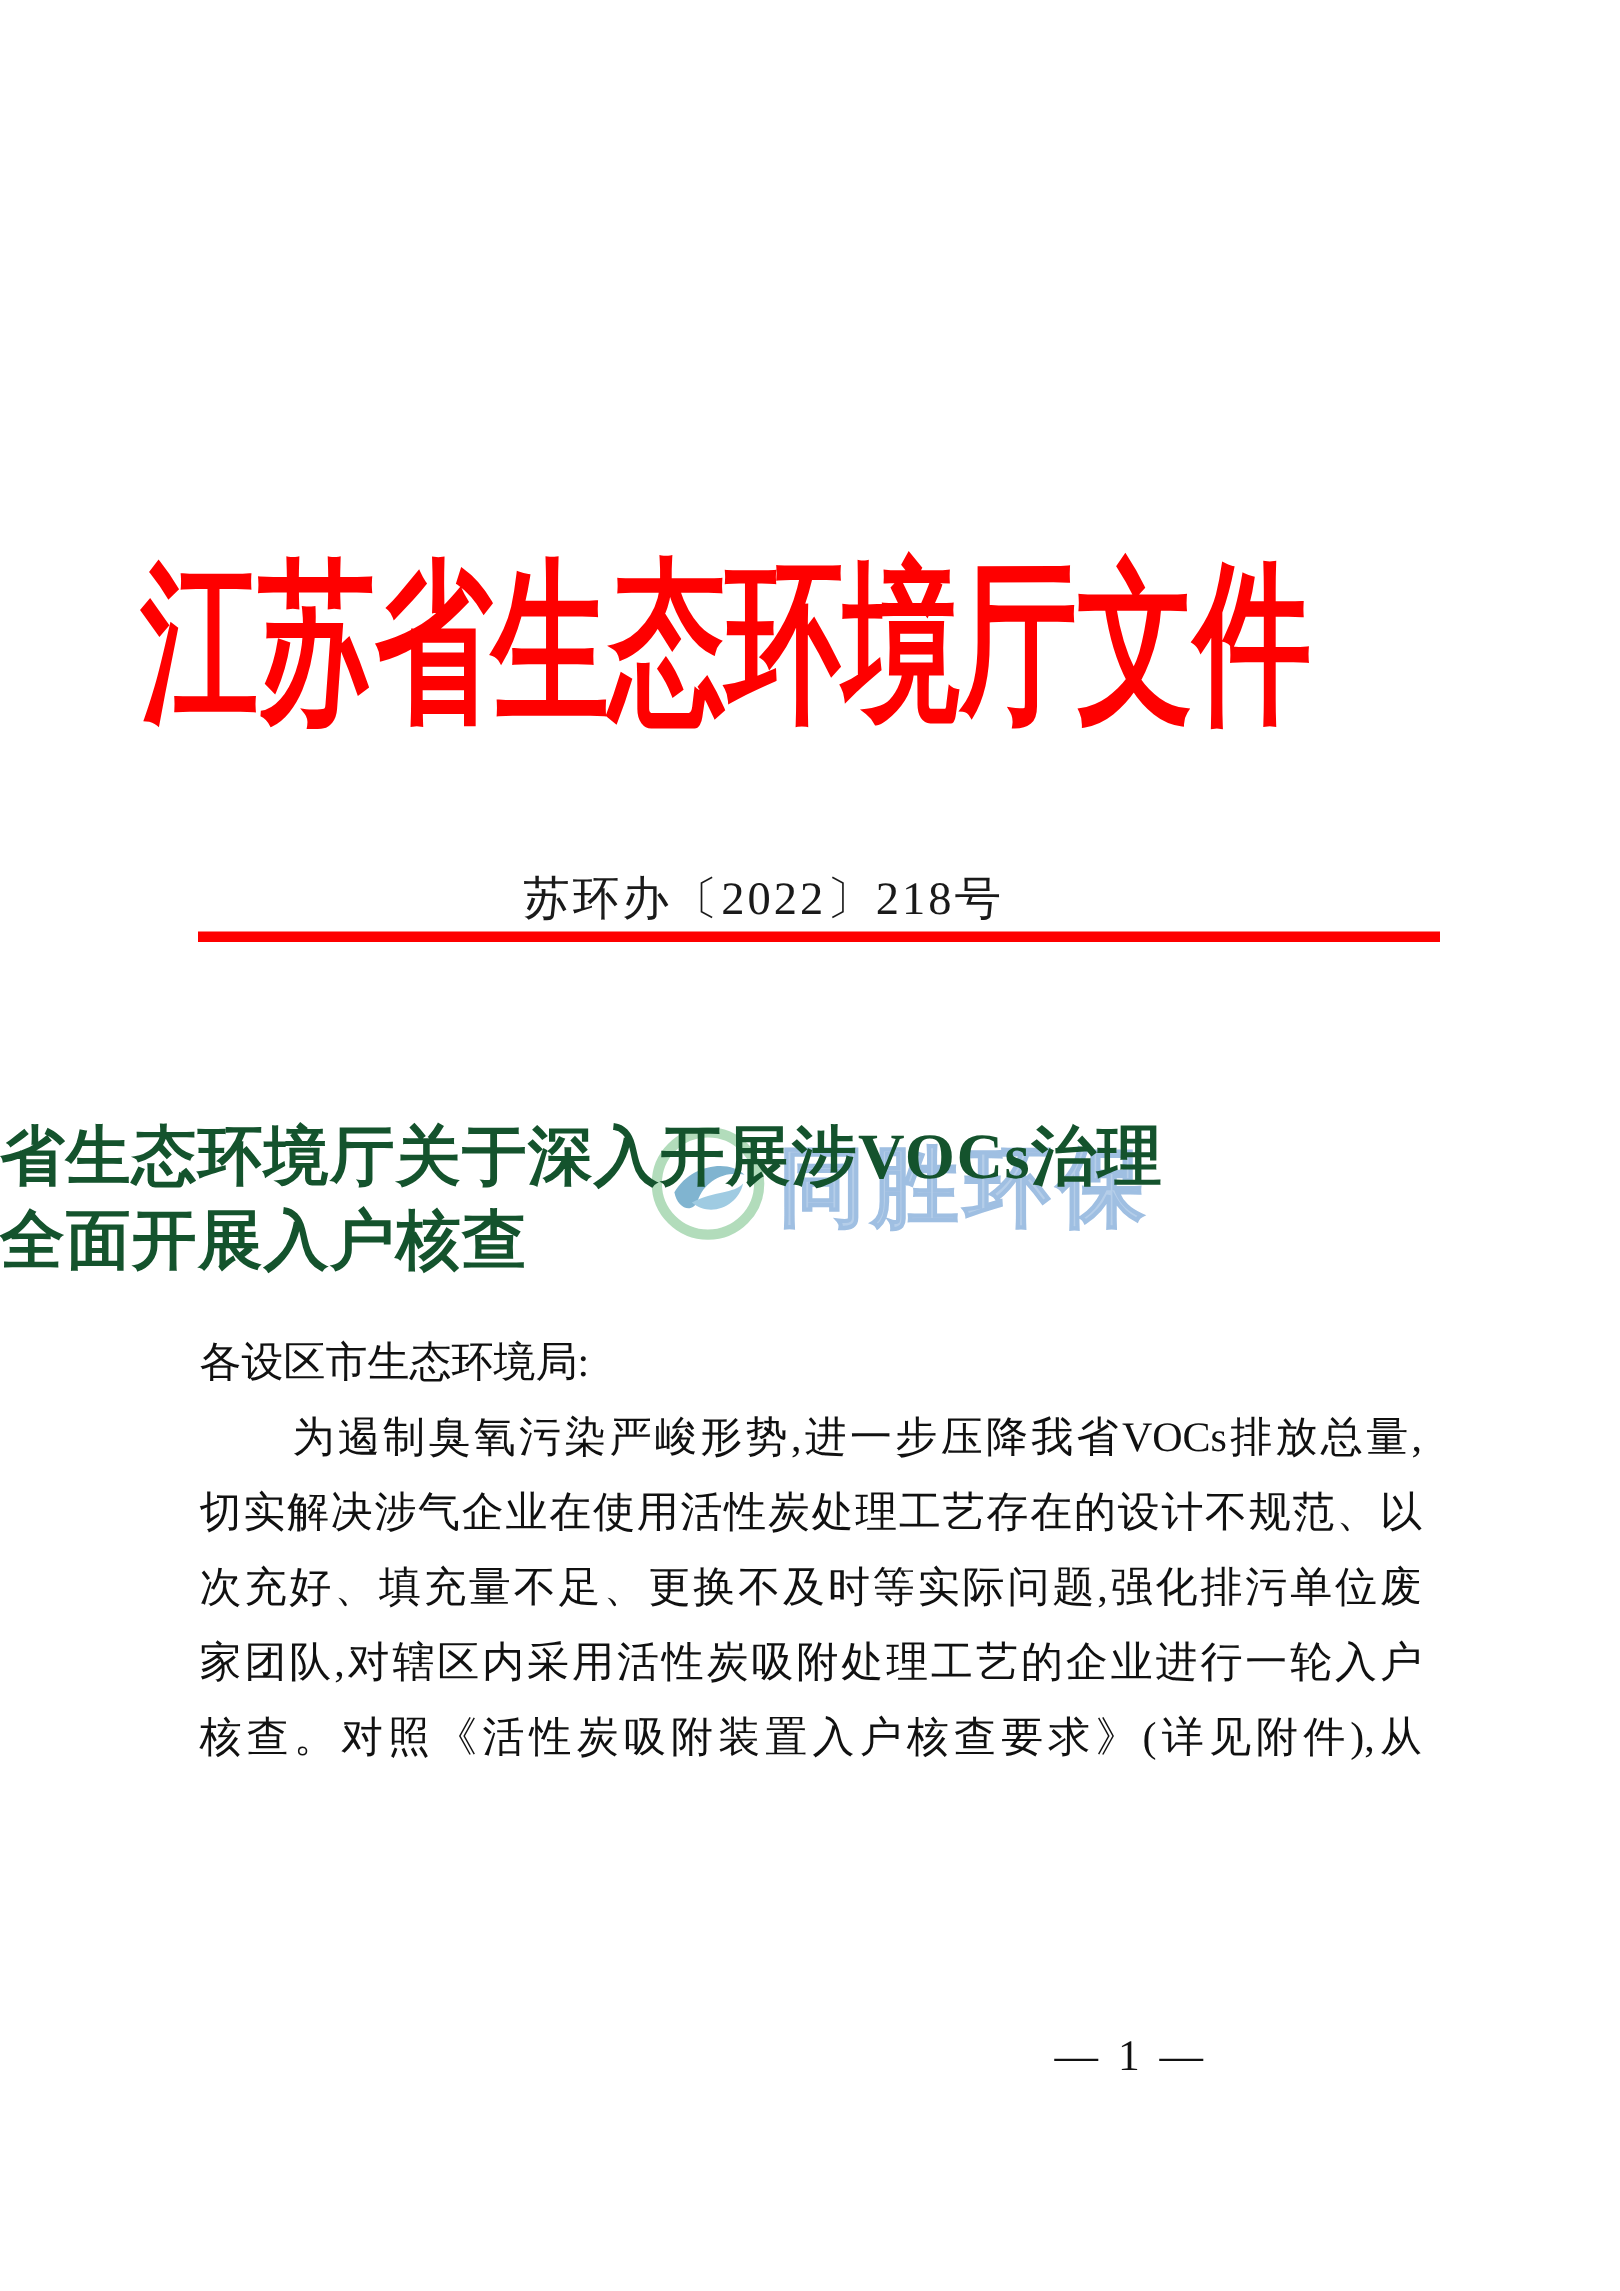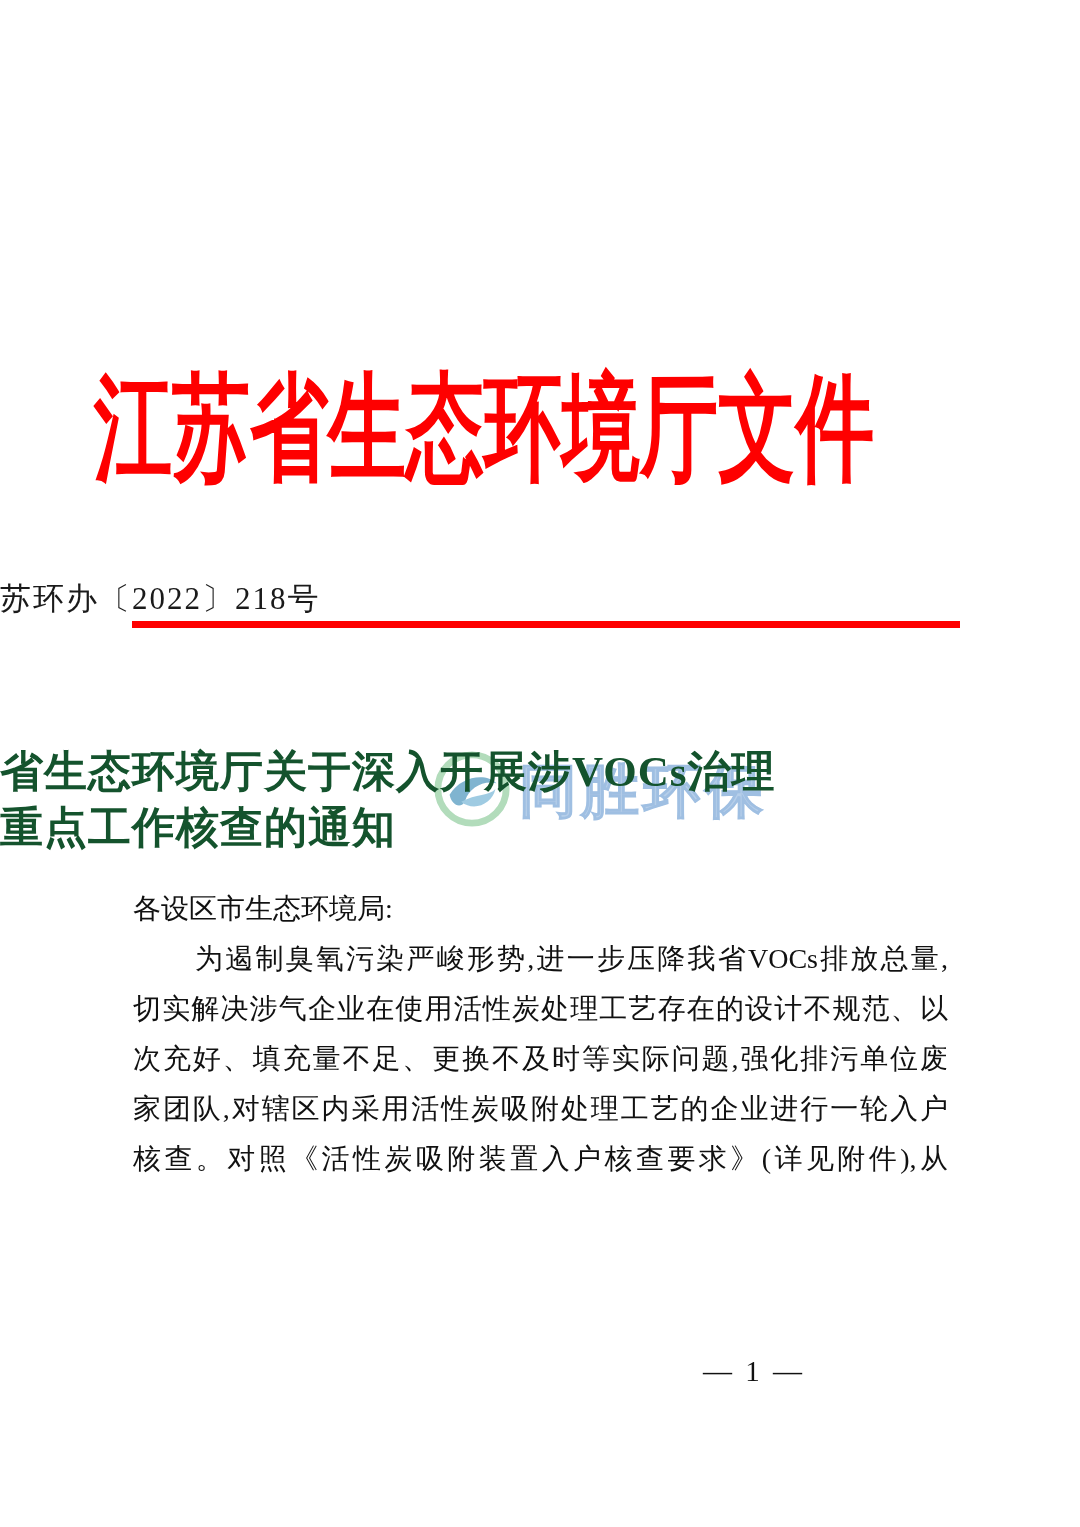--- a/index.html
+++ b/index.html
@@ -22,25 +22,26 @@
     font-weight:bold;
     color:#fe0000;
     white-space:nowrap;
     transform:scale(0.75,1.12);
     transform-origin:center top;
     letter-spacing:0px;
   }
   
   .doc-number{
     position:absolute;top:578px;left:0;width:100%;
-    text-align:left;
+    text-align:center;
     font-size:31px;
     color:#1a1a1a;
     letter-spacing:2px;
     z-index:2;
+    padding-left:25px;
   }
   
   .red-line{
     position:absolute;top:621px;left:132px;
     width:828px;height:7px;
     background:#fe0000;
     z-index:2;
   }
   
   .watermark{
@@ -122,21 +123,21 @@
         <circle cx="40" cy="40" r="35" fill="none" stroke="#a5d6b0" stroke-width="7"></circle>
         <path d="M17 46 C 28 27, 54 23, 65 34 C 51 31, 37 39, 33 52 C 29 61, 19 57, 17 46 Z" fill="#6aa8c8"></path>
         <path d="M29 53 C 44 45, 58 47, 64 40 C 61 55, 42 64, 29 53 Z" fill="#8fc3de"></path>
       </svg>
     </span>
     <span class="wm-text">同胜环保</span>
   </div>
 
   <div class="title">
     <div>省生态环境厅关于深入开展涉VOCs治理</div>
-    <div>重点工作核查的通知</div>
+    <div>全面开展入户核查</div>
   </div>
 
   <div class="body-text">
     <div class="line">各设区市生态环境局:</div>
 
     <div class="line full indent">为遏制臭氧污染严峻形势,进一步压降我省VOCs排放总量,</div>
     <div class="line full">切实解决涉气企业在使用活性炭处理工艺存在的设计不规范、以</div>
     <div class="line full">次充好、填充量不足、更换不及时等实际问题,强化排污单位废</div>
 
     <div class="line full">家团队,对辖区内采用活性炭吸附处理工艺的企业进行一轮入户</div>

